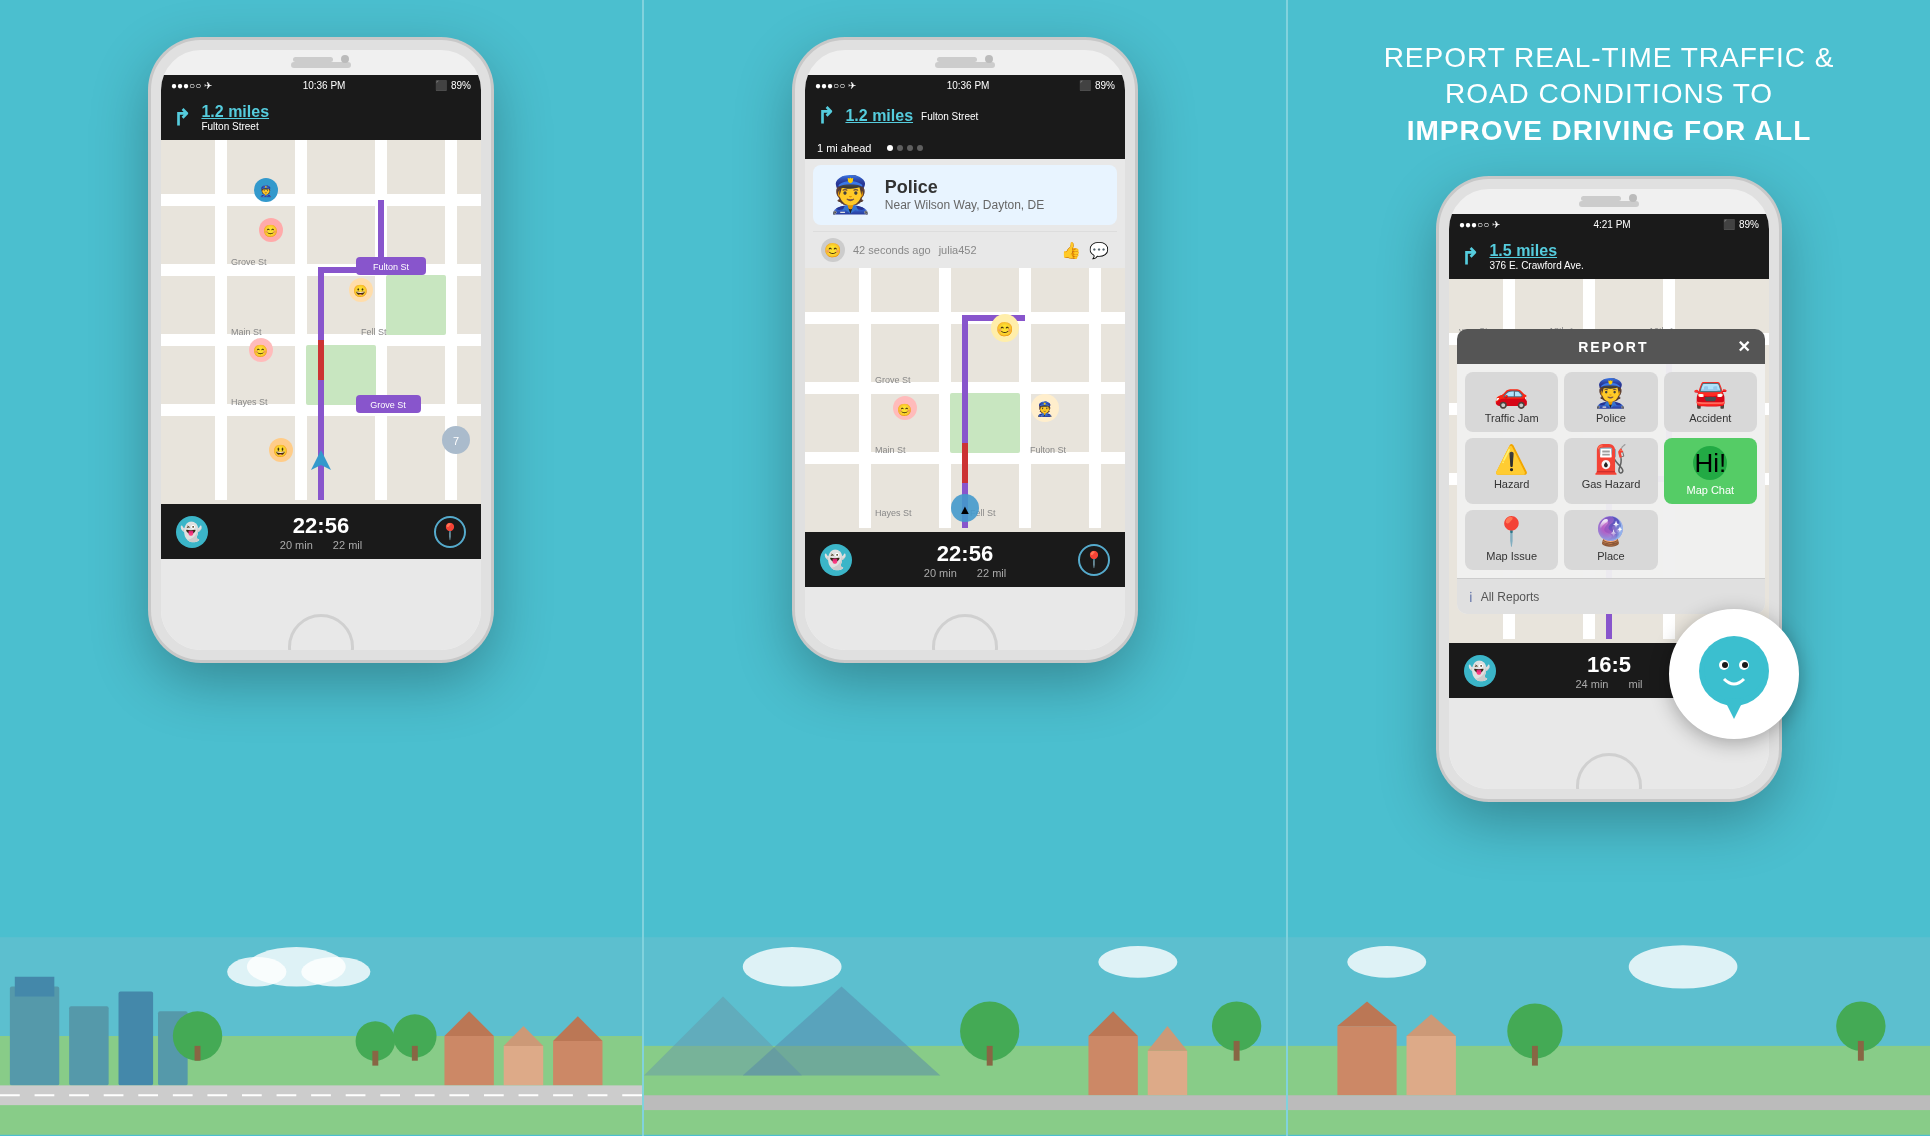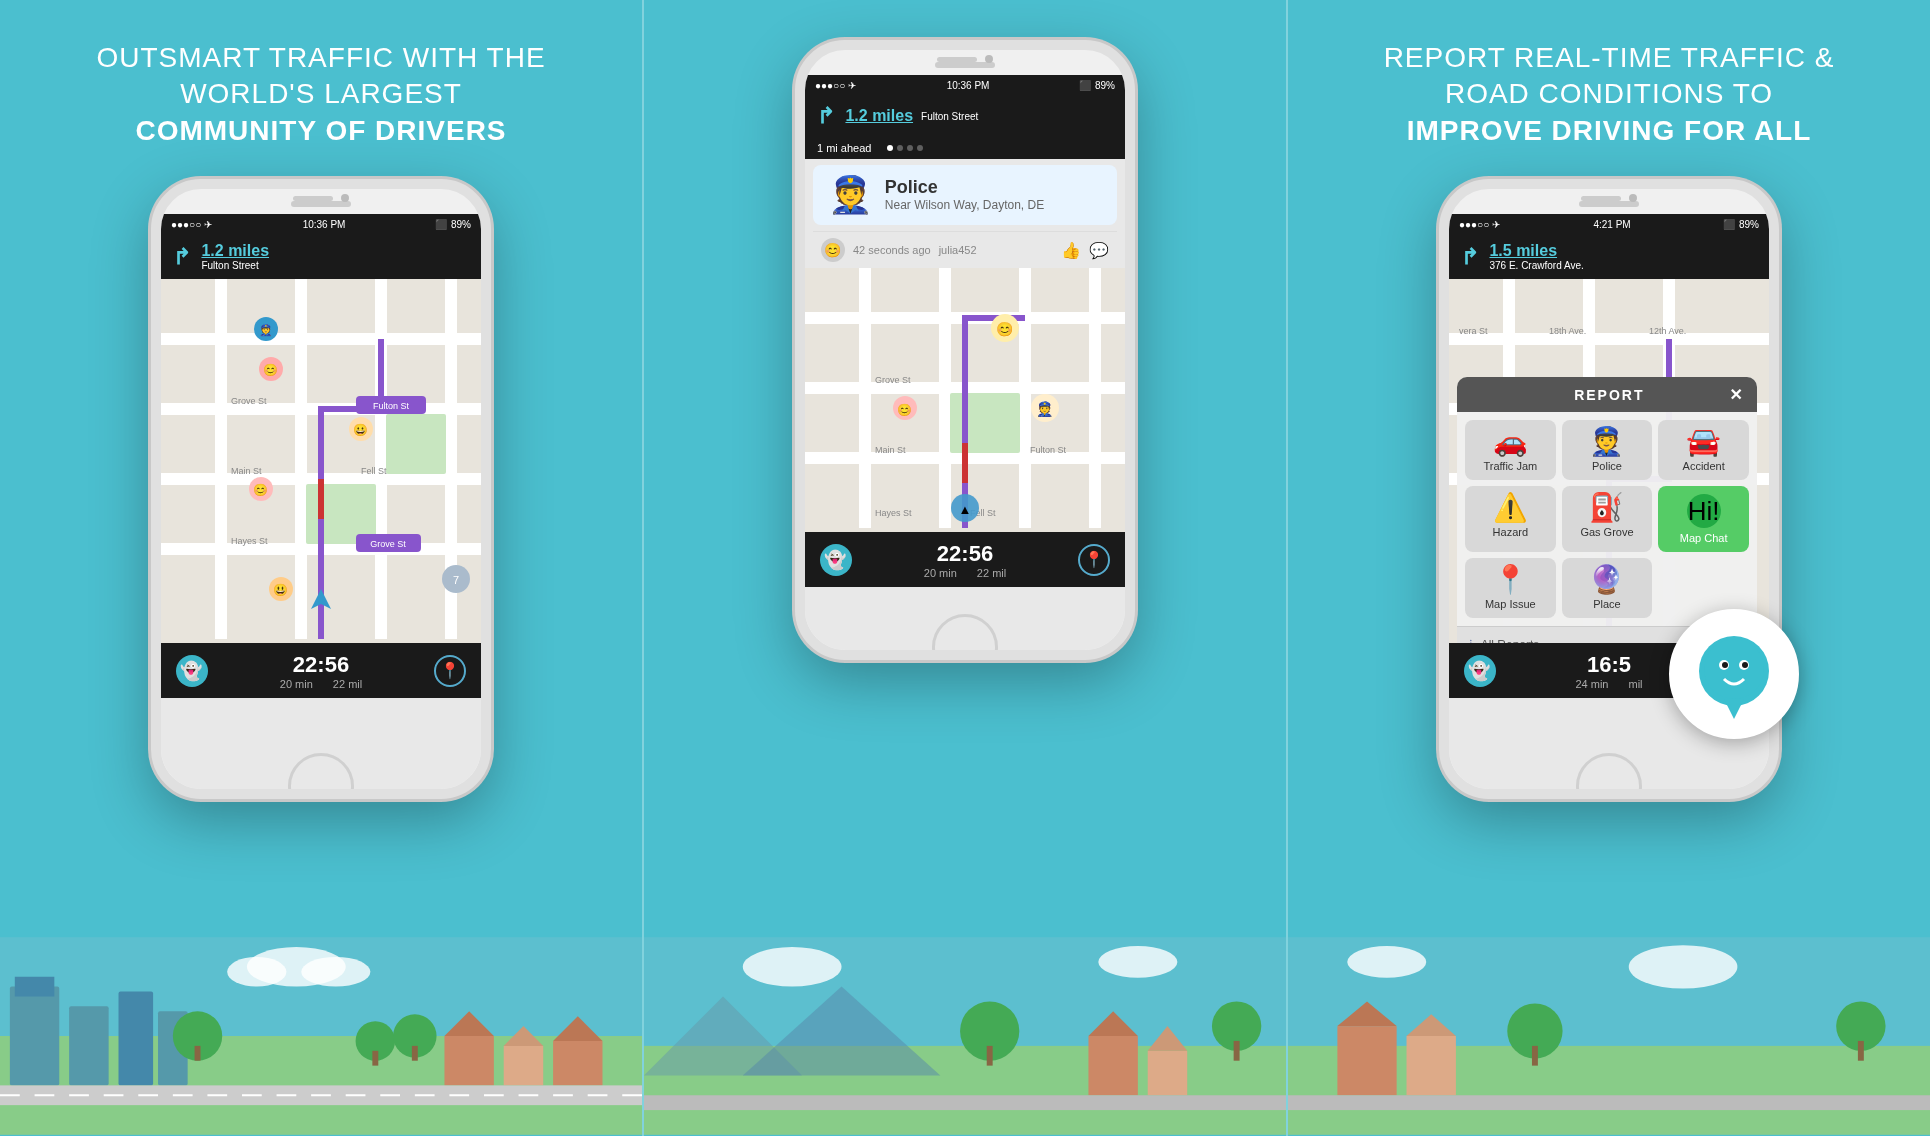--- a/index.html
+++ b/index.html
@@ -296,26 +296,25 @@
       border-radius: 50%;
       background: rgba(255,255,255,0.3);
     }
     .ahead-dot.active { background: white; }
 
     
     .report-overlay {
       position: absolute;
       top: 50px;
       left: 8px;
-      right: 12px;
+      right: 4px;
       background: rgba(240,240,240,0.97);
       border-radius: 10px;
       z-index: 50;
       overflow: hidden;
-      margin-top: 48px;
     }
 
     .report-header {
       background: #555;
       color: white;
       text-align: center;
       padding: 8px;
       font-size: 14px;
       font-weight: bold;
       letter-spacing: 2px;
@@ -420,24 +419,20 @@
       height: 8px;
       background: #bbb;
       border-radius: 50%;
     }
 
   </style>
 </head>
 <body>
 
 <div class="panel panel-1">
-  <div class="headline">
-    <span>OUTSMART TRAFFIC WITH THE WORLD'S LARGEST</span><br>
-    <strong>COMMUNITY OF DRIVERS</strong>
-  </div>
 
   <div class="phone-wrapper">
     <div class="phone">
       <div class="phone-notch">
         <div class="phone-speaker"></div>
         <div class="phone-camera"></div>
       </div>
       <div class="phone-screen">
 
         <div class="status-bar">
@@ -734,21 +729,21 @@
                 <span class="item-label">Accident</span>
               </div>
 
               <div class="report-item">
                 <span class="item-icon" style="color:#ff9900;">⚠️</span>
                 <span class="item-label">Hazard</span>
               </div>
 
               <div class="report-item">
                 <span class="item-icon">⛽</span>
-                <span class="item-label">Gas Grove</span>
+                <span class="item-label">Gas Hazard</span>
               </div>
 
               <div class="report-item green-item">
                 <span class="item-icon" style="font-size:26px;background:#22aa44;border-radius:50%;width:34px;height:34px;display:flex;align-items:center;justify-content:center;">Hi!</span>
                 <span class="item-label">Map Chat</span>
               </div>
 
               <div class="report-item">
                 <span class="item-icon">📍</span>
                 <span class="item-label">Map Issue</span>

